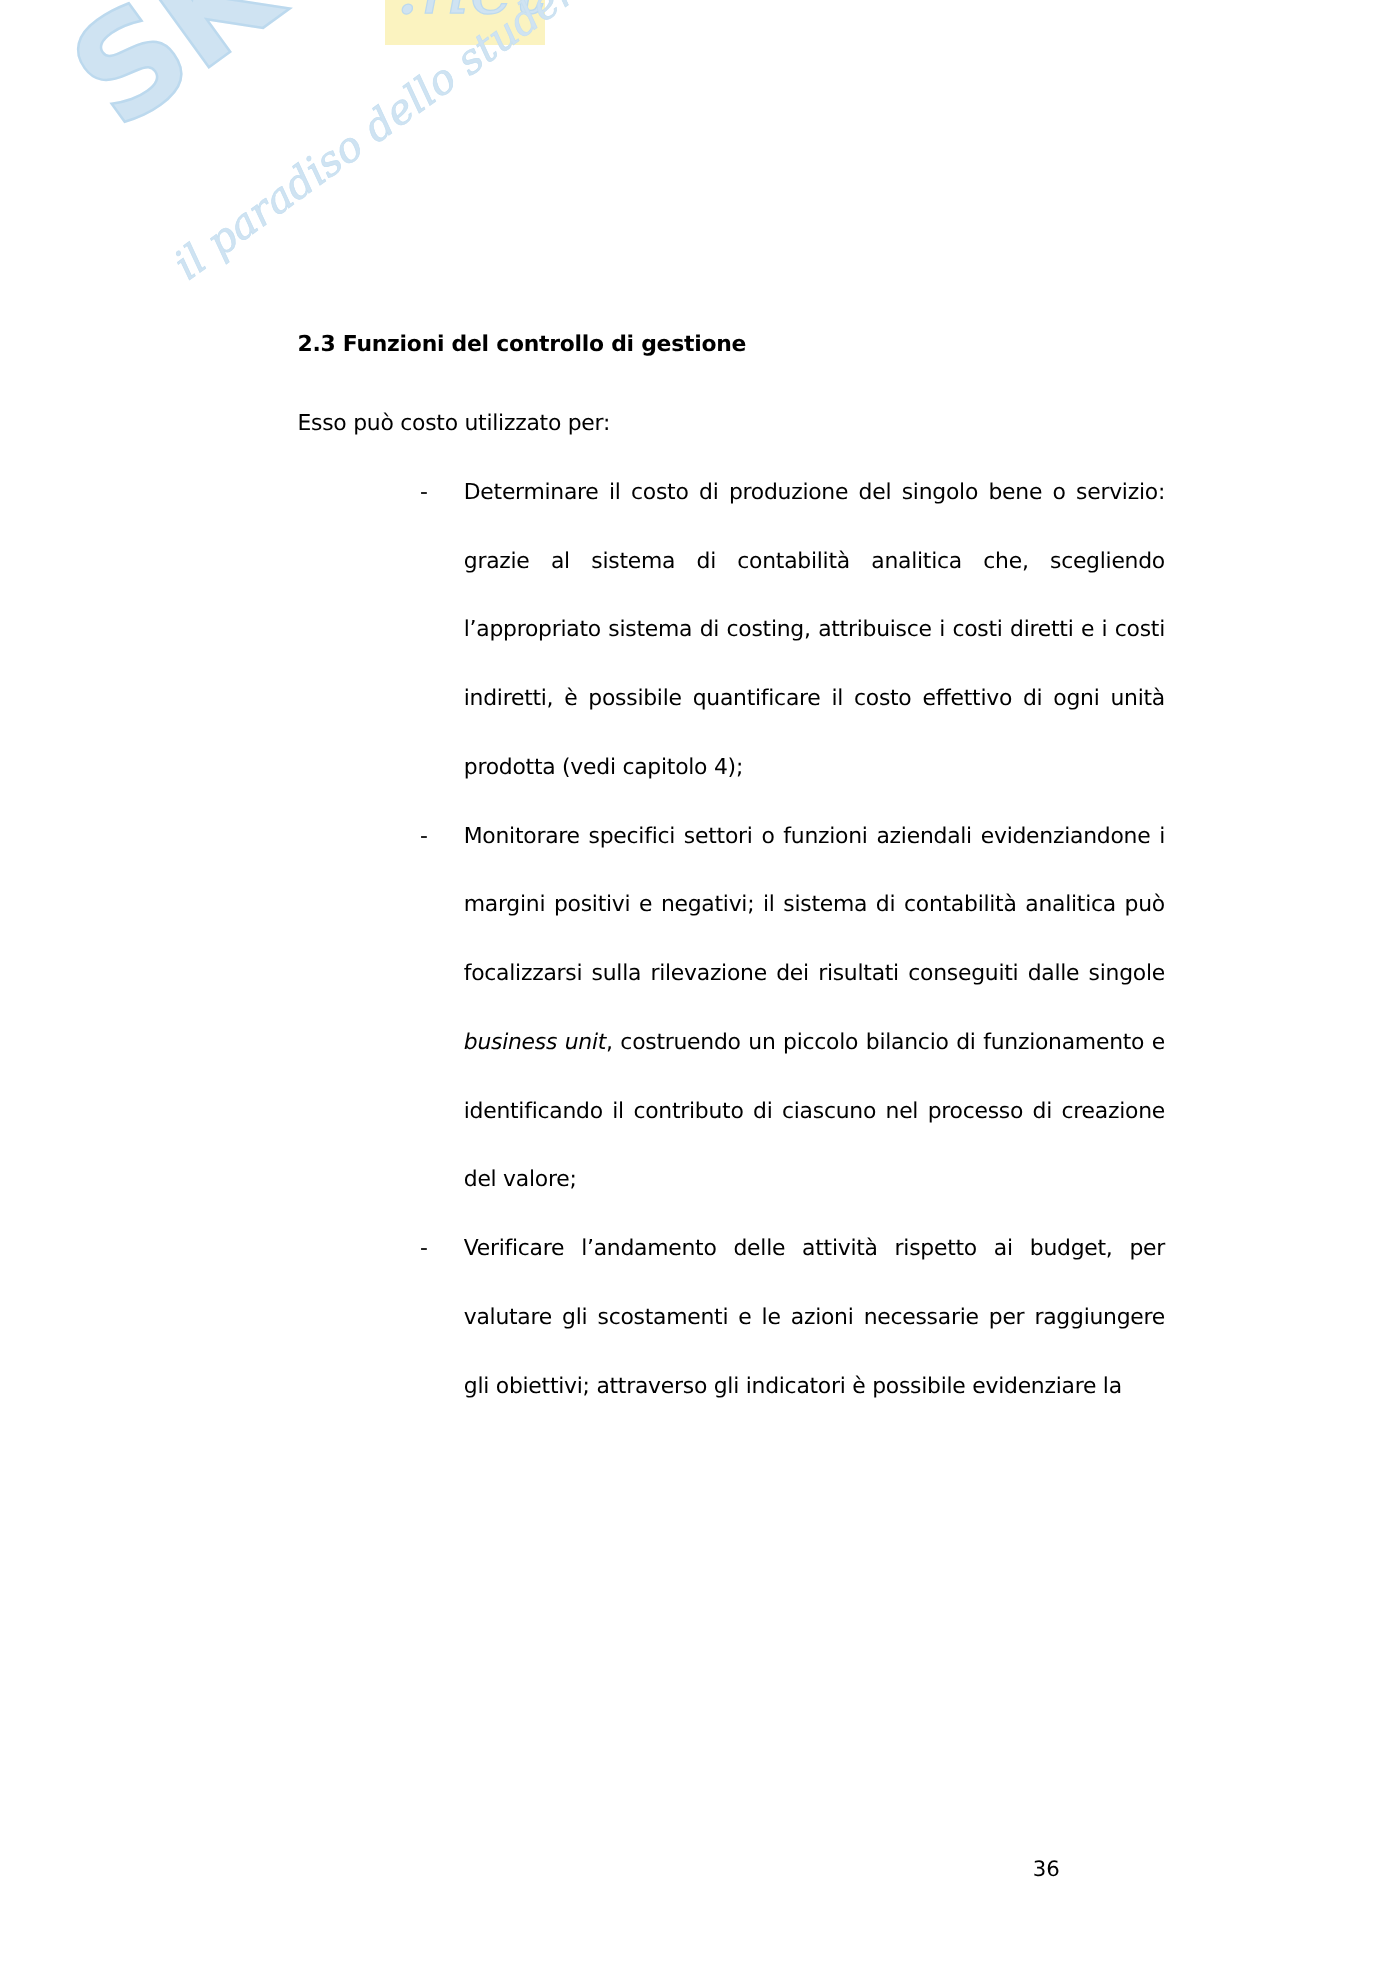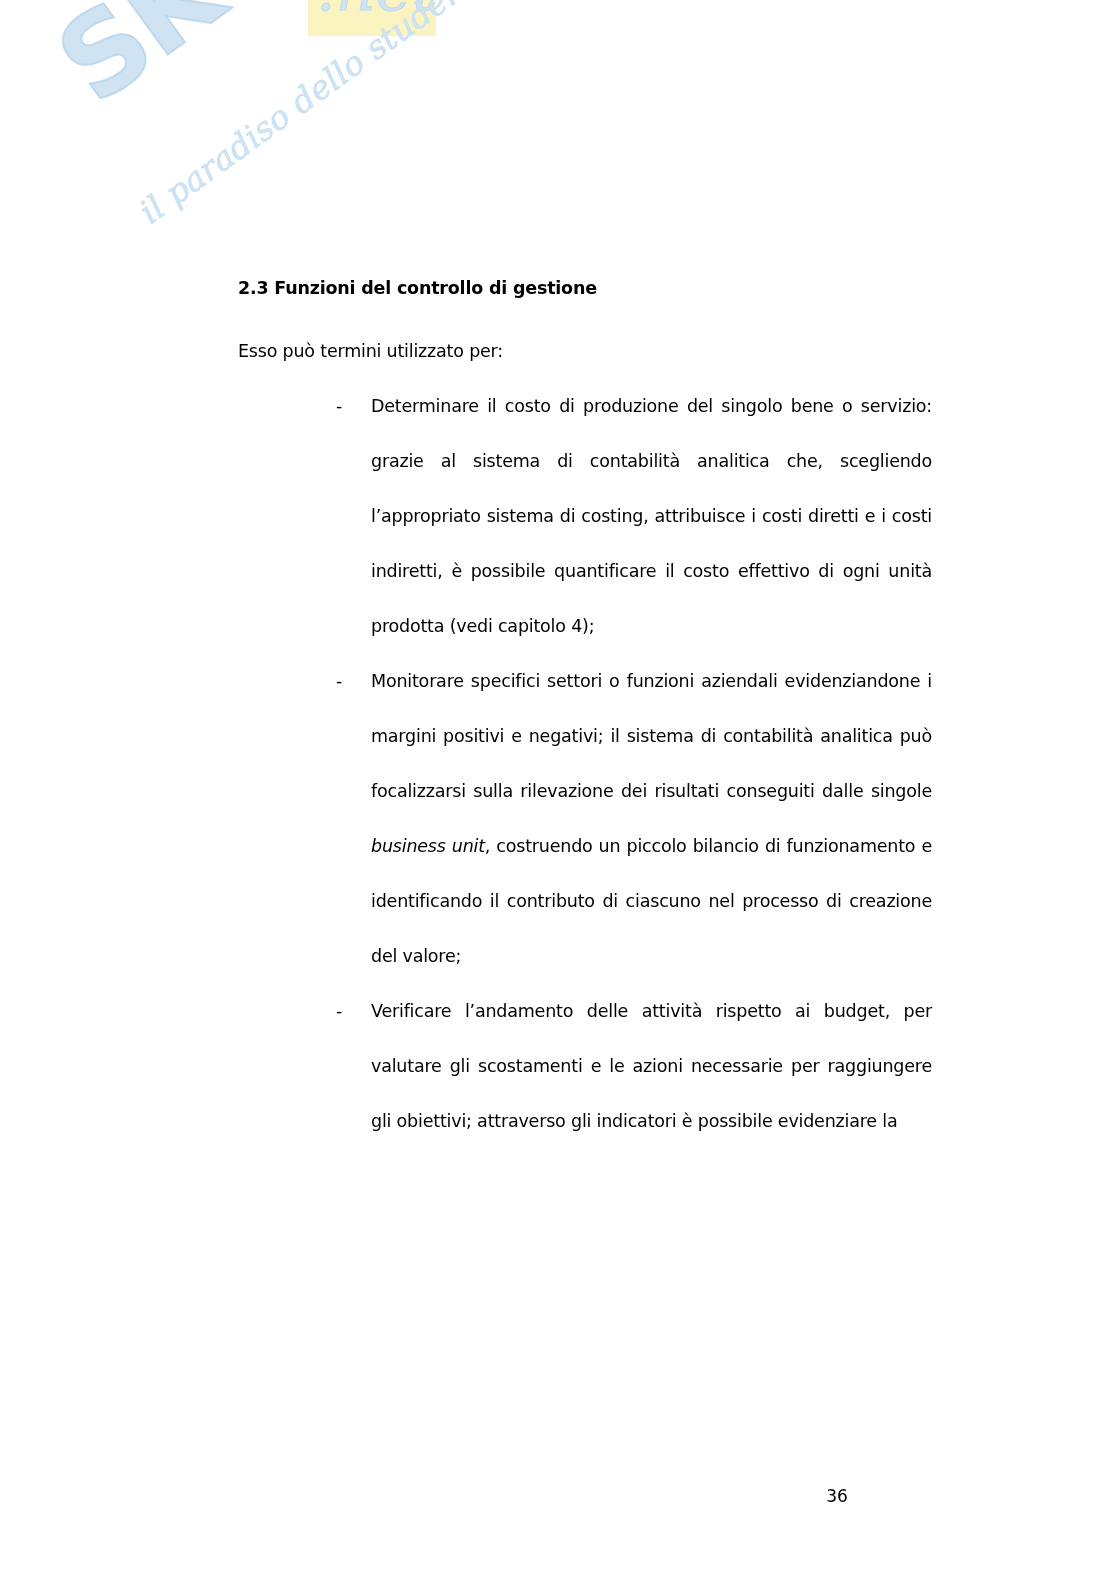--- a/index.html
+++ b/index.html
@@ -86,21 +86,21 @@
   .content {
     position: absolute;
     left: 238px;
     top: 262px;
     width: 694px;
   }
   h2.section-title {
     font-family: "DejaVu Sans", sans-serif;
     font-size: 17.5px;
     font-weight: bold;
-    margin: 16px 0 26px 0;
+    margin: 4px 0 26px 0;
     letter-spacing: -0.2px;
   }
   p.body-par {
     font-family: "DejaVu Sans", sans-serif;
     font-size: 17.5px;
     line-height: 55px;
     margin: 0;
     text-align: justify;
     letter-spacing: -0.2px;
   }
@@ -153,21 +153,21 @@
   <div class="wm-net">.net</div>
   <div class="wm-tag">il paradiso dello studente</div>
 </div>
 
 <div class="page">
   <div class="content">
 
     <h2 class="section-title">2.3 Funzioni del controllo di gestione</h2>
 
 
-    <p class="body-par nojust">Esso può termini utilizzato per:</p>
+    <p class="body-par nojust">Esso può costo utilizzato per:</p>
 
     <ul class="bullets">
       <li>
         <span class="dash">-</span><span>Determinare il costo di produzione del singolo bene o servizio: grazie al sistema di contabilità analitica che, scegliendo l’appropriato sistema di costing, attribuisce i costi diretti e i costi indiretti, è possibile quantificare il costo effettivo di ogni unità prodotta (vedi capitolo 4);</span>
       </li>
       <li>
         <span class="dash">-</span><span>Monitorare specifici settori o funzioni aziendali evidenziandone i margini positivi e negativi; il sistema di contabilità analitica può focalizzarsi sulla rilevazione dei risultati conseguiti dalle singole </span><i>business unit</i><span>, costruendo un piccolo bilancio di funzionamento e identificando il contributo di ciascuno nel processo di creazione del valore;</span>
       </li>
       <li>
         <span class="dash">-</span><span>Verificare l’andamento delle attività rispetto ai budget, per valutare gli scostamenti e le azioni necessarie per raggiungere gli obiettivi; attraverso gli indicatori è possibile evidenziare la</span>

